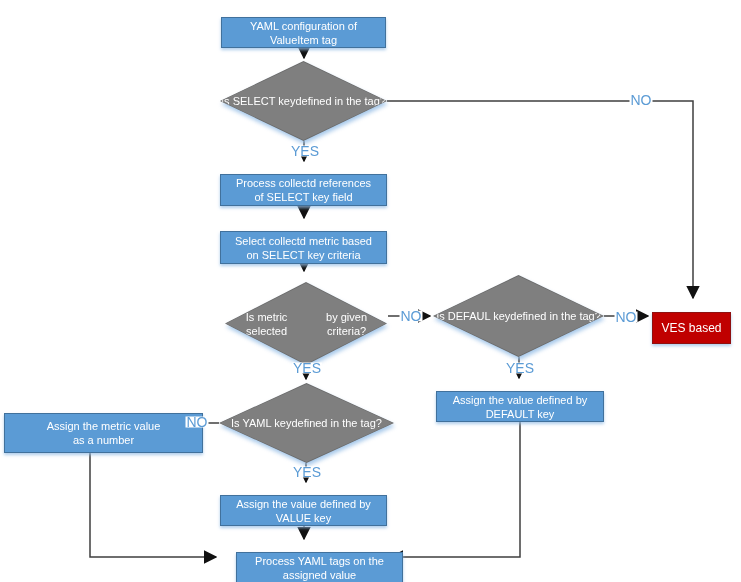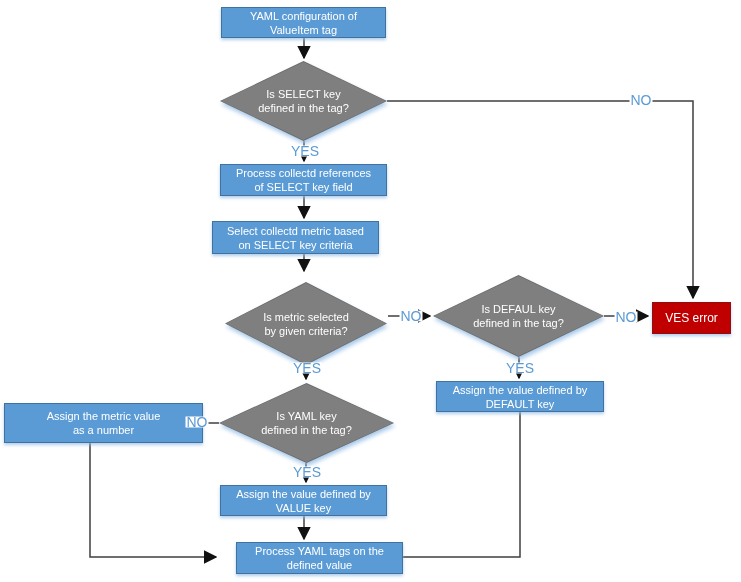--- a/index.html
+++ b/index.html
@@ -12,21 +12,21 @@
   html,body{margin:0;padding:0;background:#fff;}
   #canvas{
     position:relative; width:741px; height:582px;
     background:var(--canvas-bg); overflow:hidden;
     font-family:"Liberation Sans", sans-serif;
   }
   #edges{position:absolute; left:0; top:0; z-index:1;}
   .node{
     position:absolute; z-index:2; box-sizing:border-box;
     display:flex; flex-direction:column; align-items:center; justify-content:center;
-    text-align:center; color:var(--node-text); font-size:11px; line-height:14px;
+    text-align:center; color:var(--node-text); font-size:11px; line-height:14px;margin-top:10px;
   }
   .process{
     background:var(--process-fill); border:1px solid var(--process-border);
     box-shadow:0 2px 3px rgba(150,190,230,0.75);
   }
   .error{
     background:var(--error-fill); border:1px solid var(--error-border);
     box-shadow:0 2px 3px rgba(150,190,230,0.75); font-size:12px;
   }
   .diamond-wrap{
@@ -35,21 +35,21 @@
   }
   .diamond-outer{
     position:absolute; inset:0;
     background:var(--decision-border);
     clip-path:polygon(50% 0,100% 50%,50% 100%,0 50%);
   }
   .diamond-inner{
     position:absolute; inset:1px;
     background:var(--decision-fill);
     clip-path:polygon(50% 0,100% 50%,50% 100%,0 50%);
-    display:flex; flex-direction:column; align-items:center; justify-content:center;
+    display:flex; flex-direction:row; align-items:center; justify-content:center;
     text-align:center; color:var(--node-text); font-size:11px; line-height:14px;
   }
   .edge-label{
     position:absolute; z-index:3; transform:translate(-50%,-50%);
     background:var(--canvas-bg); color:var(--edge-label);
     font-size:14px; line-height:11px; padding:0 1px;
   }
 </style>
 </head>
 <body>
@@ -83,21 +83,21 @@
   <div class="node process" style="left:221px;top:7px;width:165px;height:31px">
     <span>YAML configuration of</span>
     <span>ValueItem tag</span>
   </div>
 
   <div class="node process" style="left:220px;top:164px;width:167px;height:32px">
     <span>Process collectd references</span>
     <span>of SELECT key field</span>
   </div>
 
-  <div class="node process" style="left:212px;top:221px;width:167px;height:33px">
+  <div class="node process" style="left:220px;top:221px;width:167px;height:33px">
     <span>Select collectd metric based</span>
     <span>on SELECT key criteria</span>
   </div>
 
   <div class="node process" style="left:436px;top:381px;width:168px;height:31px">
     <span>Assign the value defined by</span>
     <span>DEFAULT key</span>
   </div>
 
   <div class="node process" style="left:4px;top:403px;width:199px;height:40px">
@@ -105,25 +105,25 @@
     <span>as a number</span>
   </div>
 
   <div class="node process" style="left:220px;top:485px;width:167px;height:31px">
     <span>Assign the value defined by</span>
     <span>VALUE key</span>
   </div>
 
   <div class="node process" style="left:236px;top:542px;width:167px;height:32px">
     <span>Process YAML tags on the</span>
-    <span>defined value</span>
+    <span>assigned value</span>
   </div>
 
   <div class="node error" style="left:652px;top:302px;width:79px;height:32px">
-    <span>VES error</span>
+    <span>VES based</span>
   </div>
 
   <div class="diamond-wrap" style="left:220px;top:61px;width:167px;height:80px">
     <div class="diamond-outer"></div>
     <div class="diamond-inner">
       <span>Is SELECT key</span>
       <span>defined in the tag?</span>
     </div>
   </div>
 

